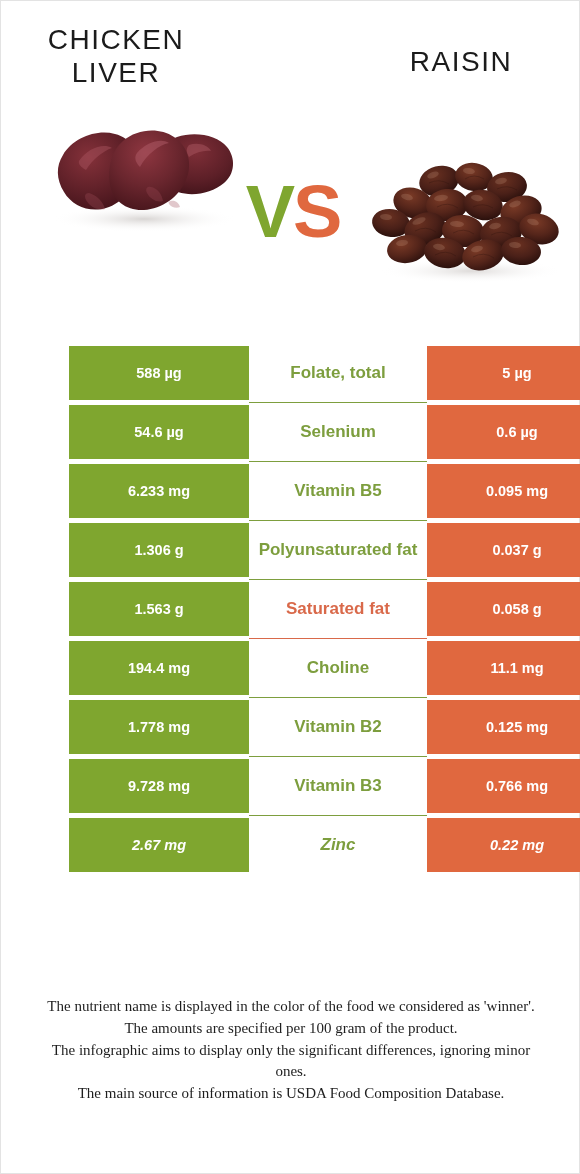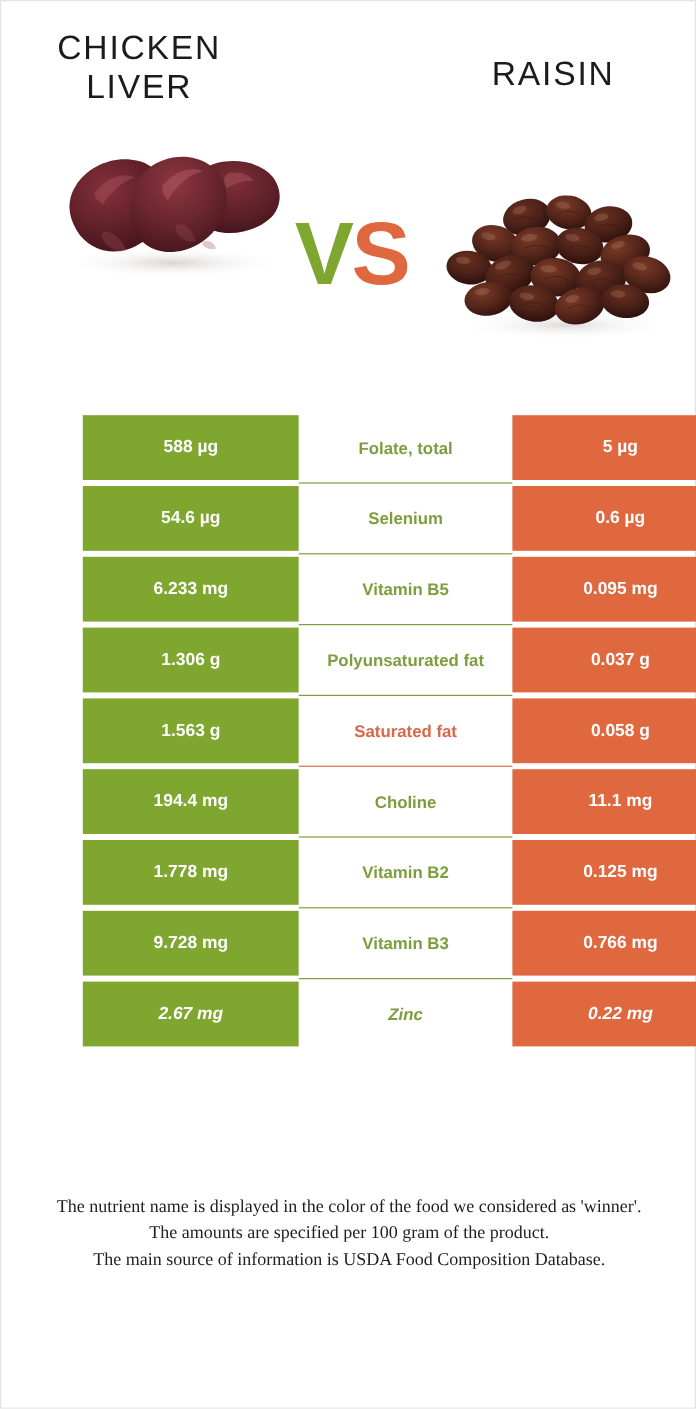--- a/index.html
+++ b/index.html
@@ -112,21 +112,21 @@
     font-weight: 600;
   }
   .cell-left {
     width: 180px;
     background: #7FA62F;
     color: #ffffff;
   }
   .cell-mid {
     width: 178px;
     background: #ffffff;
-    font-size: 14px;
+    font-size: 17px;
     font-weight: 700;
     text-align: right;
     padding: 0 4px;
     line-height: 1.15;
   }
   .cell-right {
     width: 180px;
     background: #E0683F;
     color: #ffffff;
   }
@@ -331,16 +331,17 @@
       <div class="row win-green">
         <div class="cell cell-left">2.67 mg</div>
         <div class="cell cell-mid">Zinc</div>
         <div class="cell cell-right">0.22 mg</div>
       </div>
     </div>
 
   <div class="footer">
     <p>The nutrient name is displayed in the color of the food we considered as 'winner'.</p>
     <p>The amounts are specified per 100 gram of the product.</p>
+    <p>The infographic aims to display only the significant differences, ignoring minor ones.</p>
     <p>The main source of information is USDA Food Composition Database.</p>
   </div>
 
 </div>
 
 </body></html>

